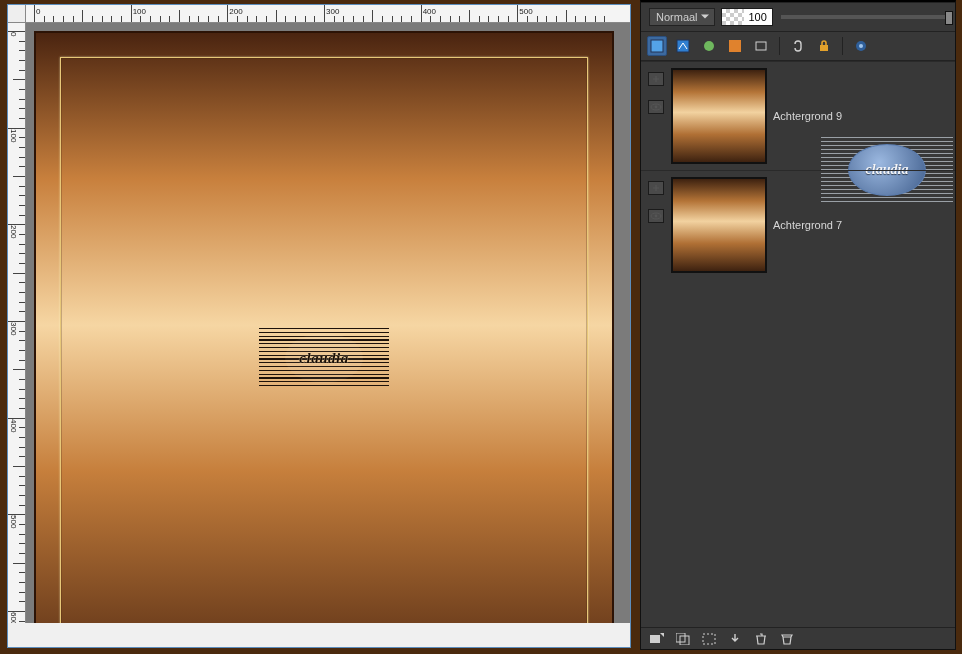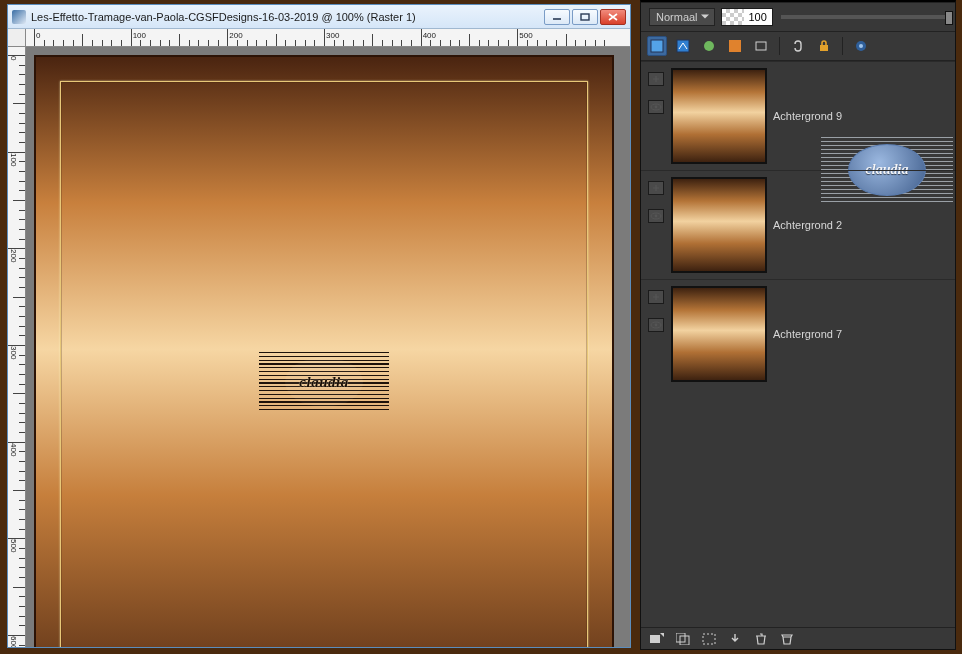--- a/index.html
+++ b/index.html
@@ -264,41 +264,20 @@
   display:flex; align-items:center; gap:10px;
   padding: 0 8px;
   background:#383838;
 }
 .bbtn { width:16px; height:16px; display:flex; align-items:center; justify-content:center; }
 </style>
 </head>
 <body>
 
 <div class="doc-window">
-  <div class="titlebar">
-    <div class="titlebar-icon"></div>
-    <div class="titlebar-text">Les-Effetto-Tramage-van-Paola-CGSFDesigns-16-03-2019 @ 100% (Raster 1)</div>
-    <div class="win-controls">
-      <div class="win-btn">
-        <svg width="10" height="8">
-            <line x1="1" y1="6" x2="9" y2="6" stroke="#2a3a55" stroke-width="1.6"></line>
-          </svg>
-      </div>
-      <div class="win-btn">
-        <svg width="10" height="8">
-            <rect x="1" y="1" width="8" height="6" fill="none" stroke="#2a3a55" stroke-width="1.4"></rect>
-          </svg>
-      </div>
-      <div class="win-btn close">
-        <svg width="10" height="8">
-            <path d="M1 1 L9 7 M9 1 L1 7" stroke="#fff" stroke-width="1.6"></path>
-          </svg>
-      </div>
-    </div>
-  </div>
   <div class="doc-body">
     <div class="ruler-corner-row">
       <div class="ruler-corner"></div>
       <div class="ruler-h" id="ruler-h">
           <div class="tick" style="left: 8px; top: 0px; width: 1px; height: 18px;"></div>
           <div class="tick-label" style="left: 10px; top: 2px;">0</div>
           <div class="tick" style="left: 17.6667px; bottom: 0px; width: 1px; height: 6px;"></div>
           <div class="tick" style="left: 27.3333px; bottom: 0px; width: 1px; height: 6px;"></div>
           <div class="tick" style="left: 37px; bottom: 0px; width: 1px; height: 6px;"></div>
           <div class="tick" style="left: 46.6667px; bottom: 0px; width: 1px; height: 6px;"></div>
@@ -544,39 +523,20 @@
           <div class="layer-eye">
             <svg width="12" height="8">
               <ellipse cx="6" cy="4" rx="5" ry="3" fill="none" stroke="#555"></ellipse>
               <circle cx="6" cy="4" r="1.4" fill="#555"></circle>
             </svg>
           </div>
         </div>
         <div class="thumb gradient">
           <div class="grad"></div>
         </div>
-        <div class="layer-label">Achtergrond 2</div>
-      </div>
-      <div class="layer">
-        <div class="layer-ctrl-col">
-          <div class="layer-link">
-            <svg width="10" height="8">
-              <path d="M2 4h6M5 1v6" stroke="#555" stroke-width="1.2"></path>
-            </svg>
-          </div>
-          <div class="layer-eye">
-            <svg width="12" height="8">
-              <ellipse cx="6" cy="4" rx="5" ry="3" fill="none" stroke="#555"></ellipse>
-              <circle cx="6" cy="4" r="1.4" fill="#555"></circle>
-            </svg>
-          </div>
-        </div>
-        <div class="thumb gradient">
-          <div class="grad"></div>
-        </div>
         <div class="layer-label">Achtergrond 7</div>
       </div>
     </div>
 
   <div class="bottom-bar">
     <div class="bbtn">
       <svg width="14" height="12">
           <rect x="0" y="2" width="10" height="8" fill="#cfcfcf"></rect>
           <path d="M10 0h4v4" fill="#cfcfcf"></path>
         </svg>

